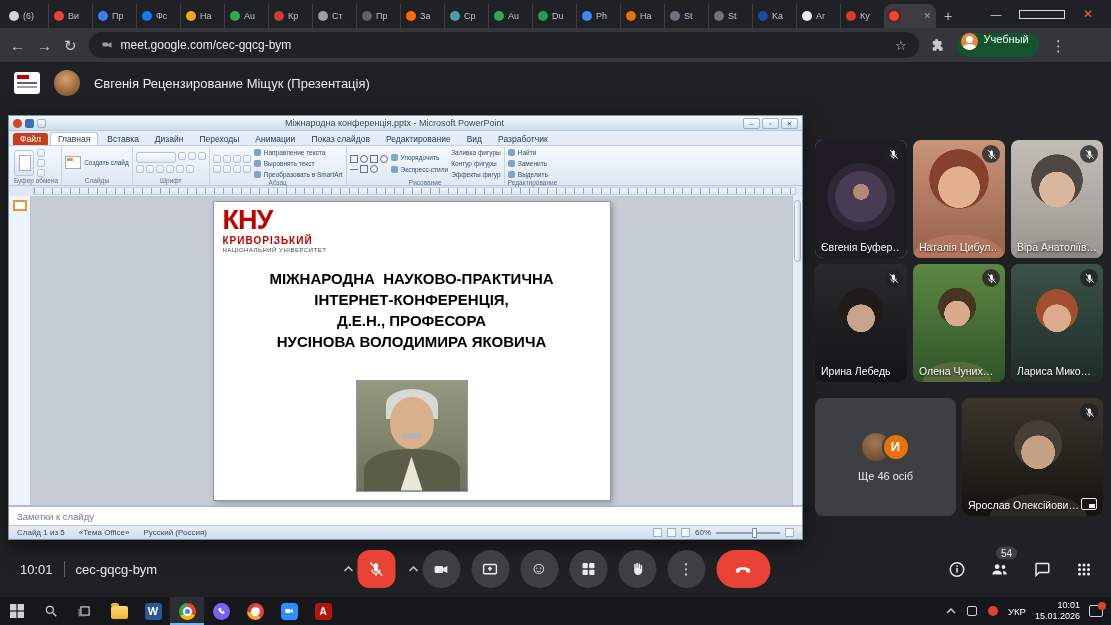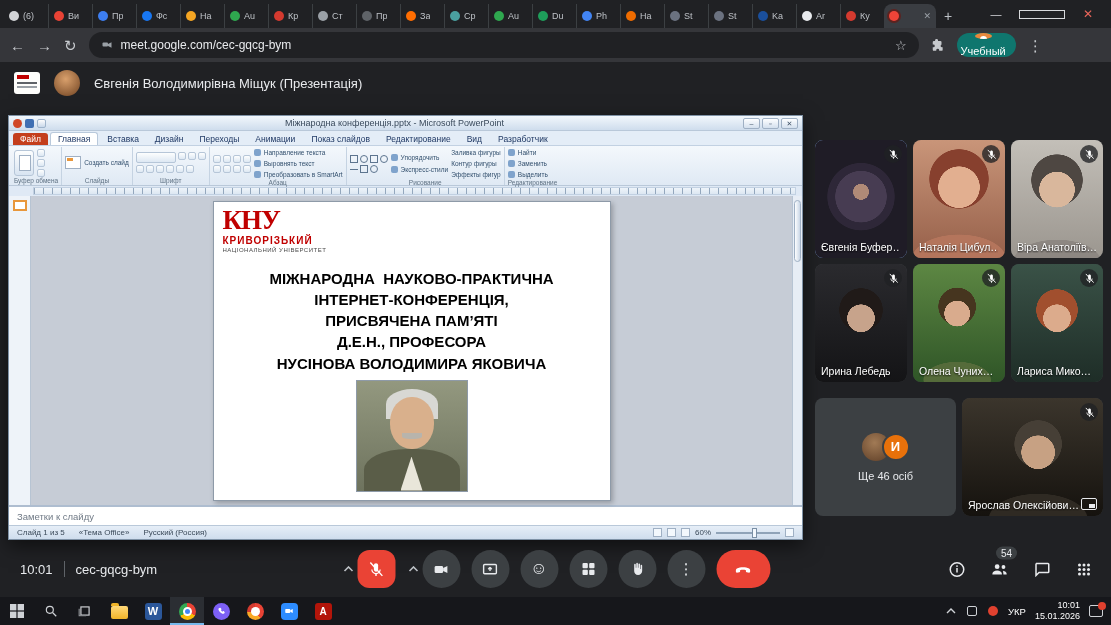--- a/index.html
+++ b/index.html
@@ -27,22 +27,22 @@
   .wincontrols span { width:46px; display:flex; align-items:center; justify-content:center; color:#d7d9dc; font-size:11px; }
   .wincontrols .wclose { color:#e8655a; font-size:12px; }
   .maxbox { width:9px; height:9px; border:1px solid #d7d9dc; display:inline-block; }
 
   
   .toolbar { height:34px; background:#35363a; display:flex; align-items:center; padding:0 10px; gap:12px; }
   .nav-ic { color:#c6c9cd; font-size:15px; line-height:1; }
   .addr { flex:1; max-width:830px; height:26px; background:#202124; border-radius:13px; display:flex;
           align-items:center; gap:8px; padding:0 12px; color:#e8eaed; font-size:12px; }
   .addr .url { flex:1; white-space:nowrap; overflow:hidden; }
-  .chip { display:flex; align-items:center; gap:6px; background:#0f766e; border-radius:13px;
-          height:24px; padding:0 10px 0 4px; color:#fff; font-size:11px;flex-direction:column; }
+  .chip { display:flex; align-items:flex-start; gap:6px; background:#14532d; border-radius:13px;
+          height:24px; padding:0 10px 0 4px; color:#fff; font-size:11px; }
   .chip .pav { width:17px; height:17px; border-radius:50%; background:#e8883c; position:relative; overflow:hidden; }
   .chip .pav::before { content:""; position:absolute; left:5px; top:3px; width:7px; height:7px; border-radius:50%; background:#fff; }
   .chip .pav::after { content:""; position:absolute; left:2px; top:11px; width:13px; height:8px; border-radius:50% 50% 0 0; background:#fff; }
 
   
   .meet { position:absolute; top:62px; left:0; right:0; bottom:28px; background:#202124; }
   .meet-header { height:42px; display:flex; align-items:center; gap:14px; padding:0 14px; }
   .mini-slide { width:26px; height:22px; background:#fdfdfb; border-radius:3px; position:relative; flex:0 0 auto; }
   .mini-slide::before { content:""; position:absolute; left:3px; top:3px; width:12px; height:4px; background:#c00000; }
   .mini-slide::after { content:""; position:absolute; left:3px; top:10px; width:20px; height:2px;
@@ -96,21 +96,21 @@
   .ppt-work { flex:1; display:flex; min-height:0; }
   .slides-panel { width:22px; background:#eef3f9; border-right:1px solid #b7c4d3; padding-top:4px; display:flex; justify-content:center; }
   .thumb { width:14px; height:11px; background:#fff; border:2px solid #e8973c; }
   .canvas { flex:1; background:#c6ccd6; display:flex; align-items:center; justify-content:center; }
   .vscroll { width:10px; background:#e7edf5; border-left:1px solid #b7c4d3; position:relative; }
   .vscroll::before { content:""; position:absolute; left:1px; right:1px; top:4px; height:60px;
                      background:linear-gradient(90deg,#fdfeff,#c9d6e6); border:1px solid #9fb0c4; border-radius:4px; }
 
   .slide { width:398px; height:300px; background:#fff; border:1px solid #8e9aa8; box-shadow:2px 2px 5px rgba(0,0,0,.25); position:relative; }
   .logo { position:absolute; left:9px; top:5px; line-height:1; }
-  .logo-knu { font-family:Liberation Serif, serif; font-weight:bold; color:#c00000; font-size:27px; letter-spacing:-1px; }
+  .logo-knu { font-family:Liberation Sans, sans-serif; font-weight:bold; color:#c00000; font-size:27px; letter-spacing:-1px; }
   .logo-l1 { color:#c00000; font-weight:bold; font-size:10px; letter-spacing:1px; margin-top:2px; }
   .logo-l2 { color:#4a4a4a; font-size:6px; letter-spacing:.5px; margin-top:1px; }
   .slide-title { margin-top:66px; text-align:center; font-weight:bold; color:#000; font-size:15px; line-height:1.42; }
   .slide-title>div { white-space:pre; }
   .portrait { position:absolute; left:50%; transform:translateX(-50%); bottom:8px; width:112px; height:112px;
               border:1px solid #8e9aa8; background:linear-gradient(#93987f,#6e735e); overflow:hidden; }
   .portrait .hair { position:absolute; left:50%; transform:translateX(-50%); top:8px; width:52px; height:30px;
                     border-radius:50% 50% 0 0; background:#d8d8d4; }
   .portrait .face { position:absolute; left:50%; transform:translateX(-50%); top:16px; width:44px; height:52px;
                     border-radius:48%; background:#d9b08c; }
@@ -351,21 +351,21 @@
       <span>Учебный</span>
     </div>
     <span class="nav-ic">⋮</span>
   </div>
 
   <div class="meet">
 
     <div class="meet-header">
       <div class="mini-slide"></div>
       <div class="presenter-avatar"></div>
-      <div class="presenter-name">Євгенія Володимирівна Міщук (Презентація)</div>
+      <div class="presenter-name">Євгенія Рецензирование Міщук (Презентація)</div>
     </div>
 
     <div class="ppt">
       <div class="ppt-titlebar">
         <div class="qat">
           <span class="qat-ic q-logo"></span>
           <span class="qat-ic q-save"></span>
           <span class="qat-ic q-undo"></span>
         </div>
         <div class="ppt-title">Міжнародна конференція.pptx - Microsoft PowerPoint</div>
@@ -525,21 +525,20 @@
         <div class="canvas">
           <div class="slide">
             <div class="logo">
               <div class="logo-knu">КНУ</div>
               <div class="logo-l1">КРИВОРІЗЬКИЙ</div>
               <div class="logo-l2">НАЦІОНАЛЬНИЙ УНІВЕРСИТЕТ</div>
             </div>
             <div class="slide-title">
               <div>МІЖНАРОДНА  НАУКОВО-ПРАКТИЧНА</div>
               <div>ІНТЕРНЕТ-КОНФЕРЕНЦІЯ,</div>
-              <div>ПРИСВЯЧЕНА ПАМ’ЯТІ</div>
               <div>Д.Е.Н., ПРОФЕСОРА</div>
               <div>НУСІНОВА ВОЛОДИМИРА ЯКОВИЧА</div>
             </div>
             <div class="portrait">
               <span class="hair"></span>
                 <span class="face"></span>
                 <span class="mst"></span>
               <span class="body"></span>
                 <span class="shirt"></span>
             </div>

